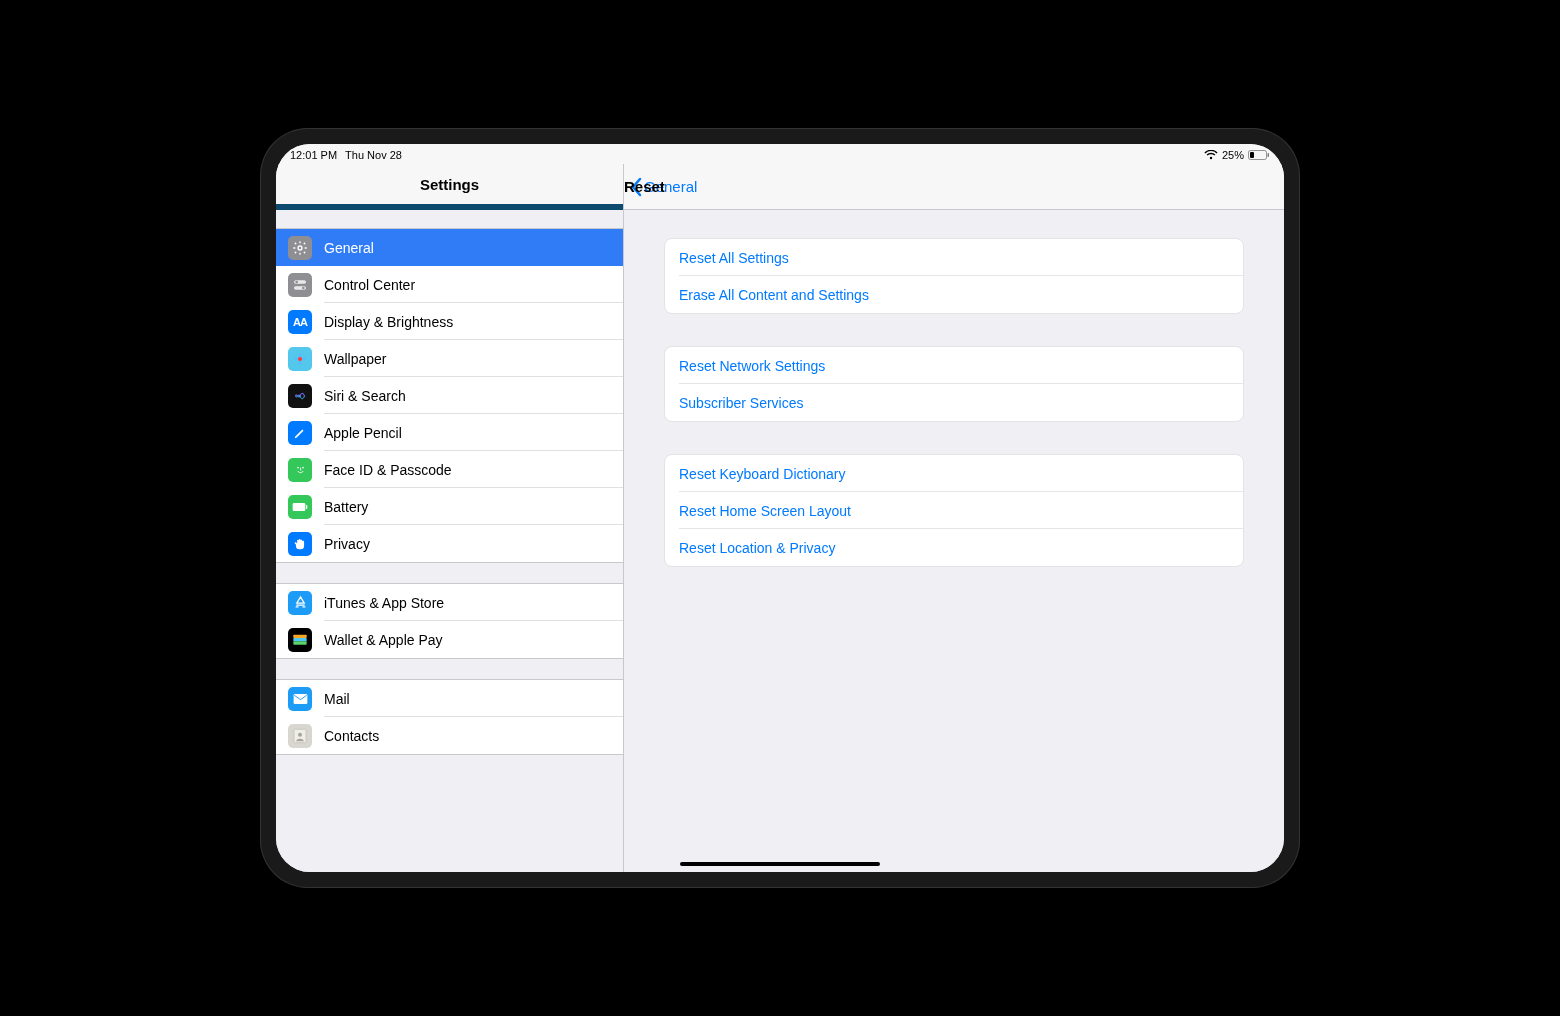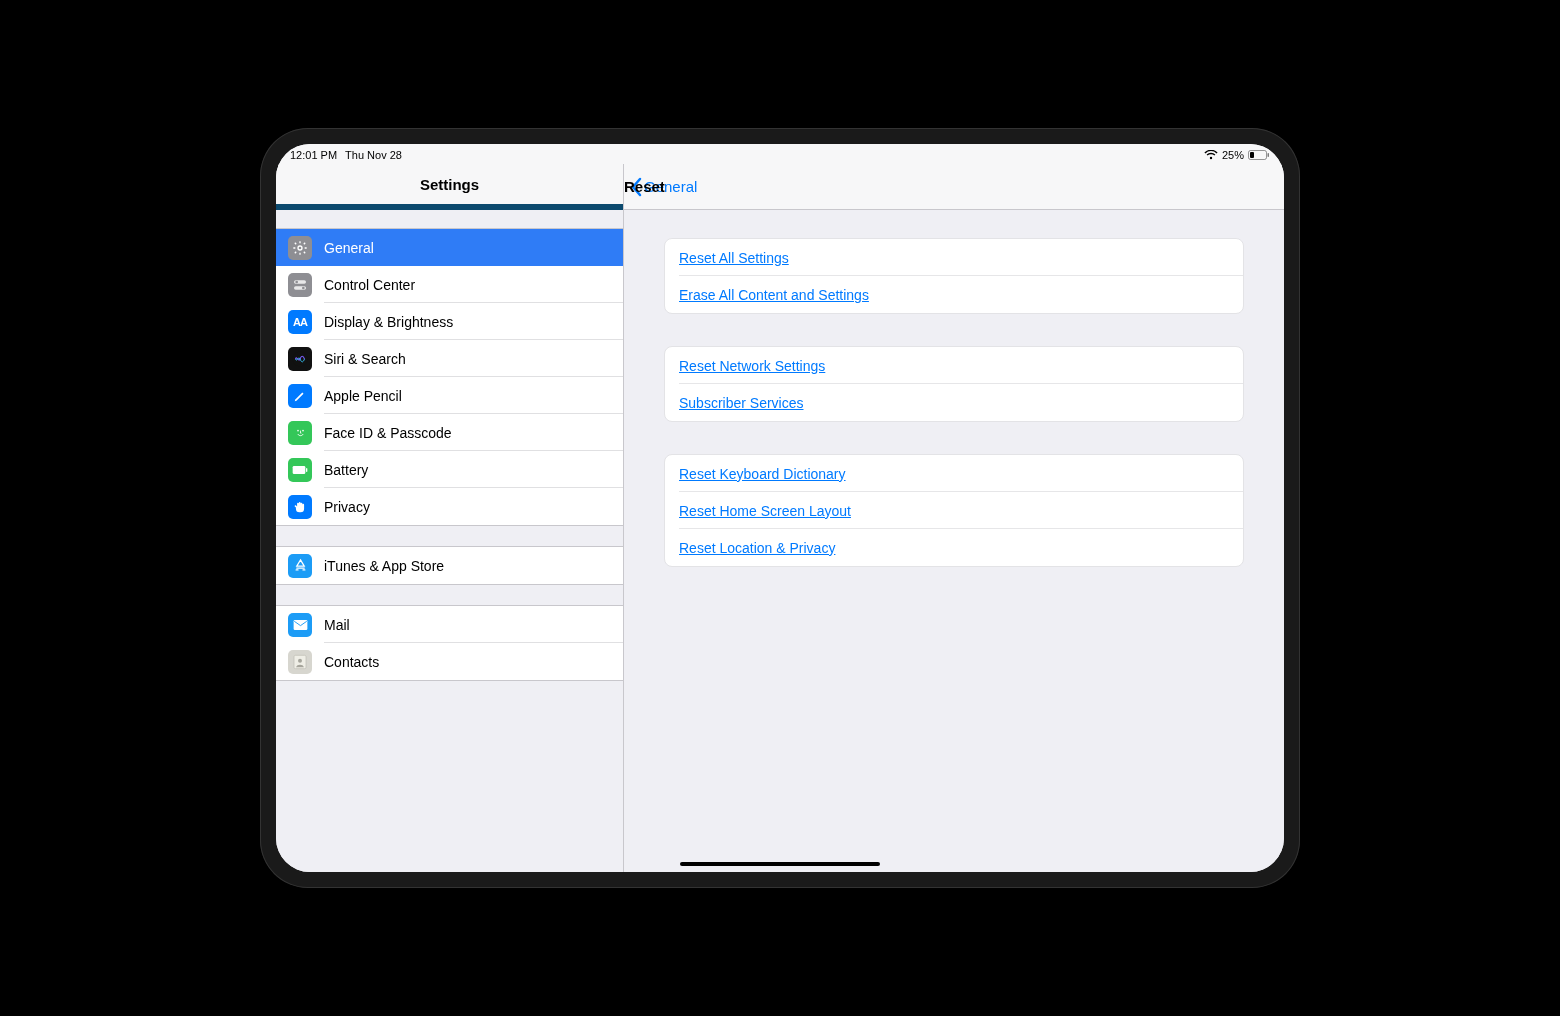--- a/index.html
+++ b/index.html
@@ -161,21 +161,20 @@
   .dgroup.first { margin-top: 28px; }
   .drow {
     height: 37px;
     display: flex;
     align-items: center;
     padding: 4px 14px;
     font-size: 14px;
     color: #007aff;
     cursor: pointer;
     position: relative;
-    text-decoration: underline;
   }
   .drow:not(:last-child)::after {
     content: "";
     position: absolute;
     left: 14px; right: 0; bottom: 0;
     height: 1px;
     background: #e6e6e8;
   }
   .home-indicator {
     position: absolute;
@@ -242,20 +241,32 @@
                 </div>
                 <span class="row-label">Control Center</span>
               </div>
               <div class="row">
                 <div class="icon" style="background: rgb(0, 122, 255);">
                   <span style="color:#fff;font-weight:600;font-size:11px;letter-spacing:-1px">AA</span>
                 </div>
                 <span class="row-label">Display &amp; Brightness</span>
               </div>
               <div class="row">
+                <div class="icon" style="background: rgb(84, 199, 236);">
+                  <svg width="16" height="16" viewBox="0 0 24 24">
+                    <circle cx="12" cy="12" r="3" fill="#ff3b30"></circle>
+                    <circle cx="12" cy="6" r="2.5" fill="#57b9ff"></circle>
+                    <circle cx="12" cy="18" r="2.5" fill="#57b9ff"></circle>
+                    <circle cx="6" cy="12" r="2.5" fill="#57b9ff"></circle>
+                    <circle cx="18" cy="12" r="2.5" fill="#57b9ff"></circle>
+                  </svg>
+                </div>
+                <span class="row-label">Wallpaper</span>
+              </div>
+              <div class="row">
                 <div class="icon" style="background: rgb(17, 17, 17);">
                   <svg width="18" height="18" viewBox="0 0 24 24">
                     <circle cx="12" cy="12" r="10" fill="#111"></circle>
                     <path d="M6 12c2-5 4 5 6 0s4-5 6 0" stroke="#7d5fff" stroke-width="1.5" fill="none"></path>
                     <path d="M6 12c2 5 4-5 6 0s4 5 6 0" stroke="#34c7f9" stroke-width="1.2" fill="none"></path>
                   </svg>
                 </div>
                 <span class="row-label">Siri &amp; Search</span>
               </div>
               <div class="row">
@@ -296,20 +307,30 @@
               </div>
             </div>
             <div class="group">
               <div class="row">
                 <div class="icon" style="background: rgb(28, 156, 246);">
                   <svg width="15" height="15" viewBox="0 0 24 24">
                     <path d="M12 3l6 10H6l6-10zM6 16h12M5 19h3M16 19h3" stroke="#fff" stroke-width="2" fill="none" stroke-linecap="round"></path>
                   </svg>
                 </div>
                 <span class="row-label">iTunes &amp; App Store</span>
+              </div>
+              <div class="row">
+                <div class="icon" style="background: rgb(0, 0, 0);">
+                  <svg width="16" height="14" viewBox="0 0 24 20">
+                    <rect x="2" y="2" width="20" height="5" rx="1" fill="#f5a623"></rect>
+                    <rect x="2" y="7" width="20" height="5" rx="1" fill="#50c8f5"></rect>
+                    <rect x="2" y="12" width="20" height="5" rx="1" fill="#5ad46a"></rect>
+                  </svg>
+                </div>
+                <span class="row-label">Wallet &amp; Apple Pay</span>
               </div>
             </div>
             <div class="group">
               <div class="row">
                 <div class="icon" style="background: rgb(28, 156, 246);">
                   <svg width="15" height="12" viewBox="0 0 24 18">
                     <rect x="1" y="1" width="22" height="16" rx="2" fill="#fff"></rect>
                     <path d="M2 3l10 7L22 3" stroke="#1c9cf6" stroke-width="1.5" fill="none"></path>
                   </svg>
                 </div>

